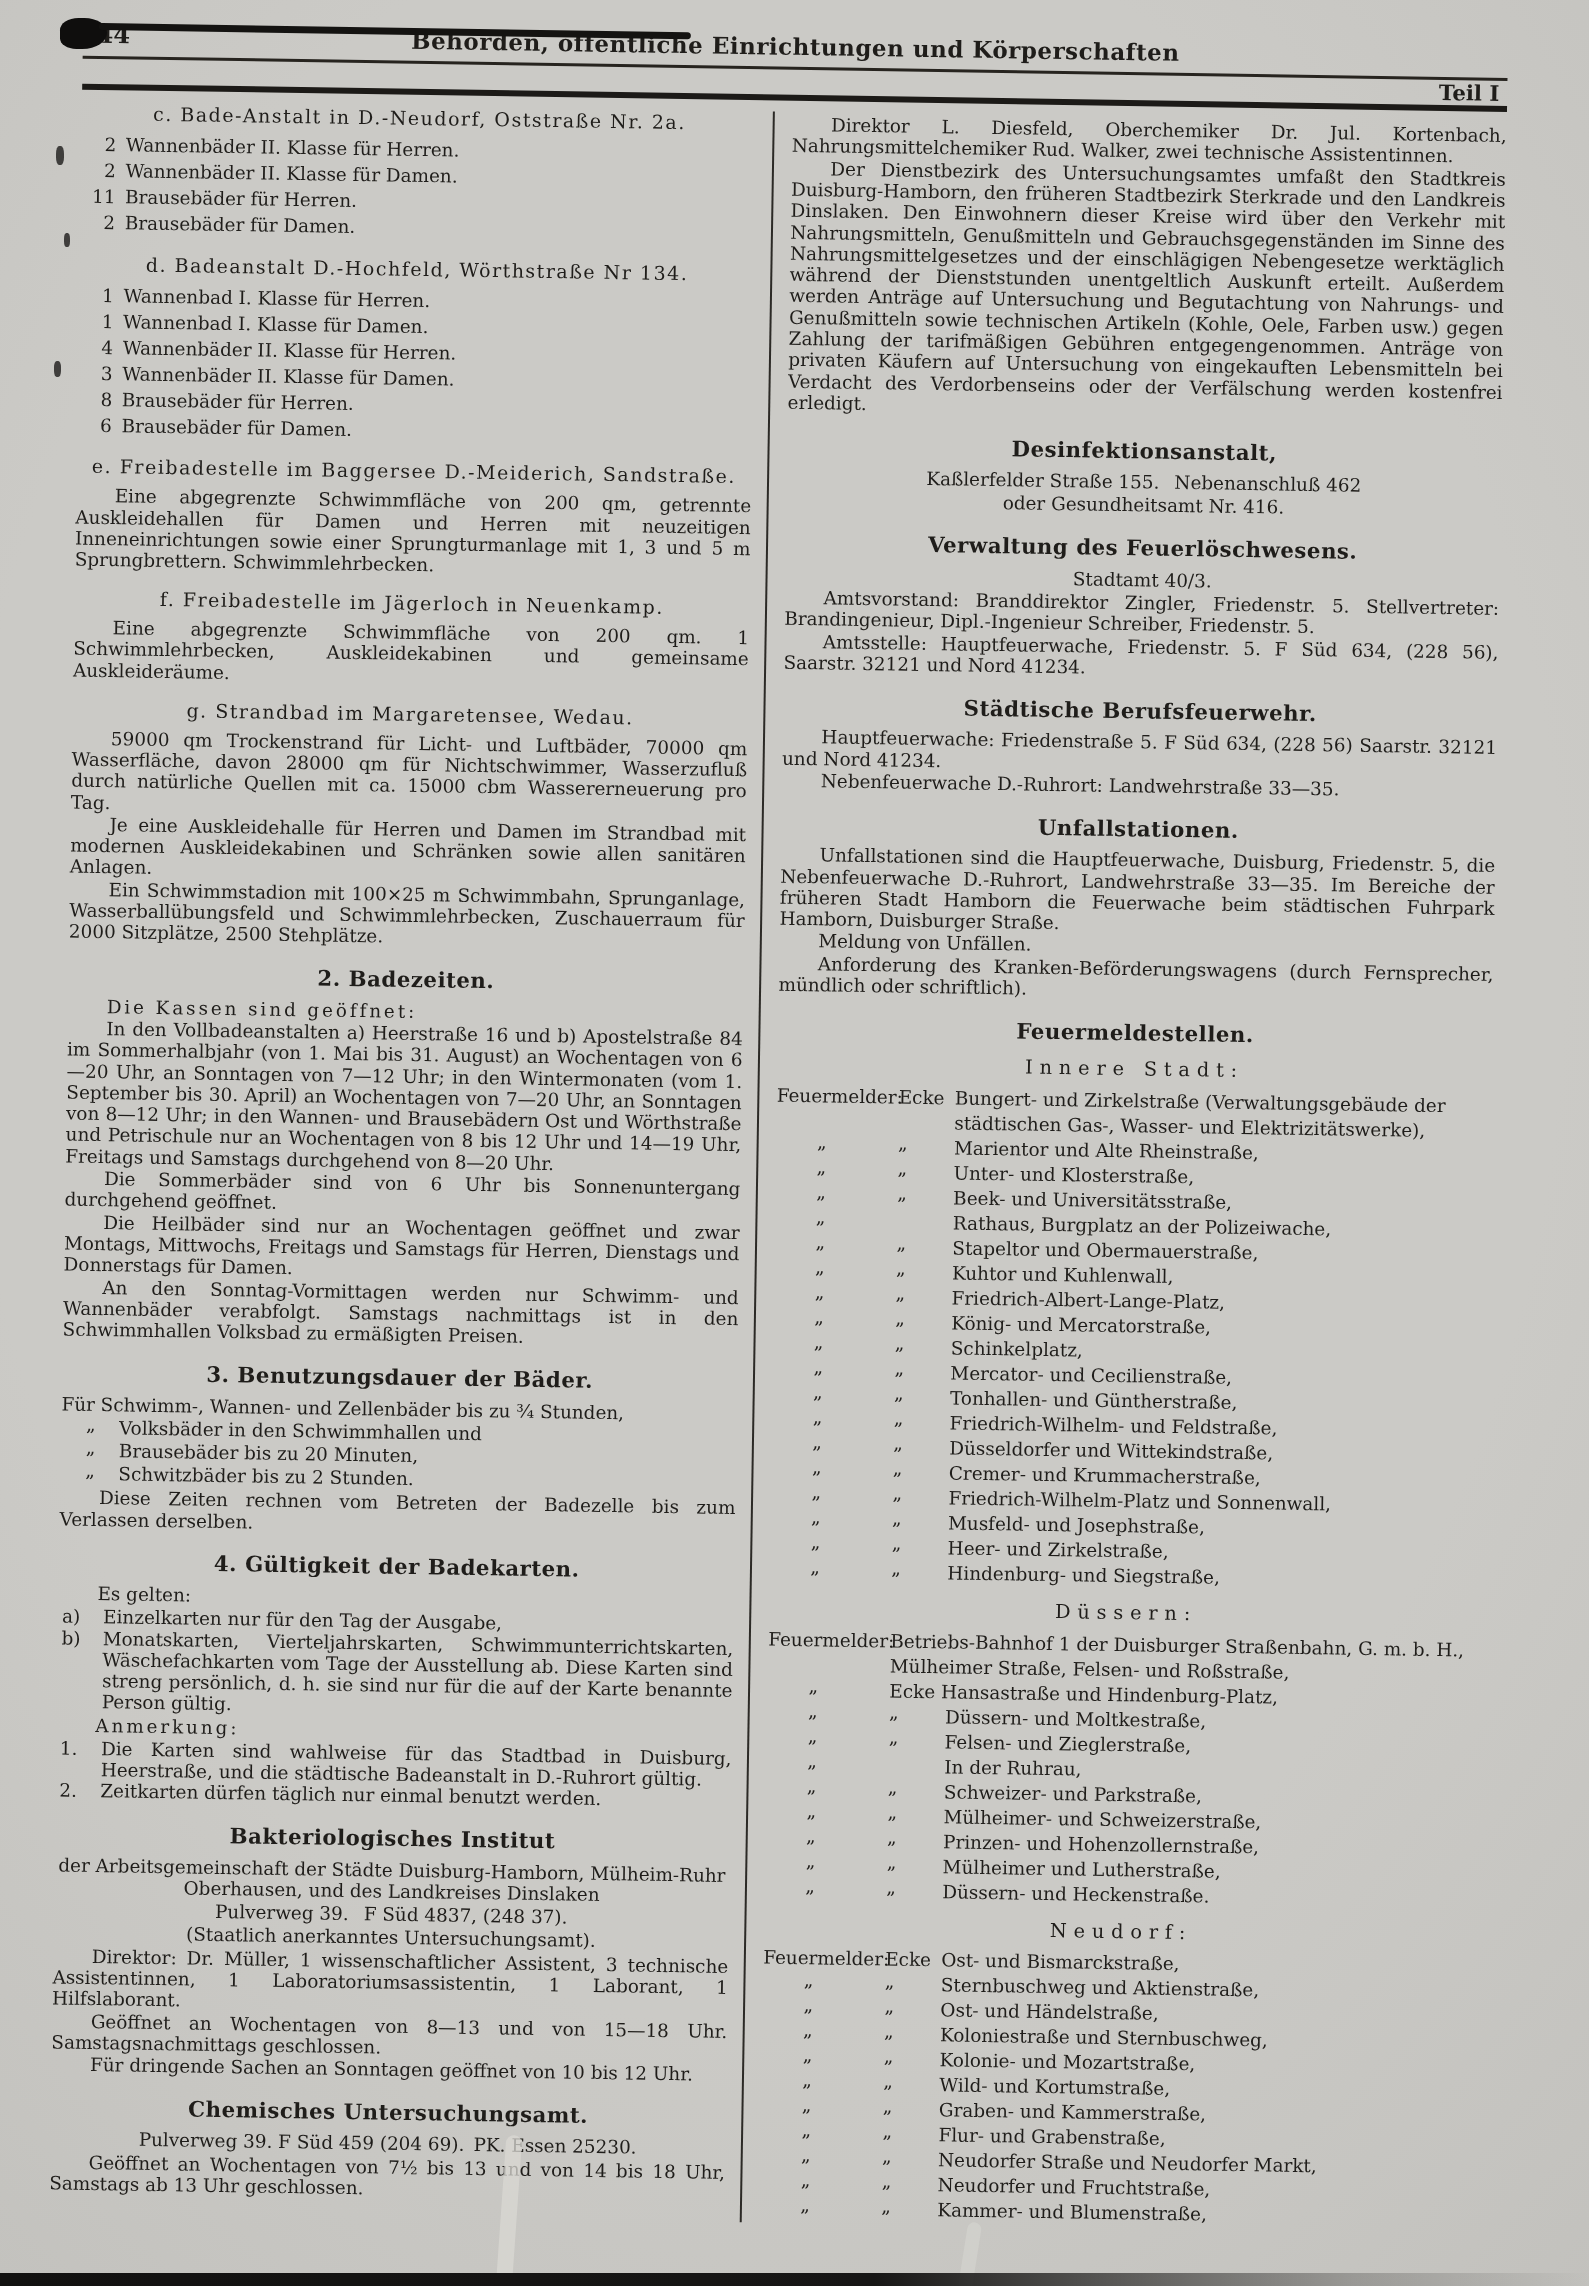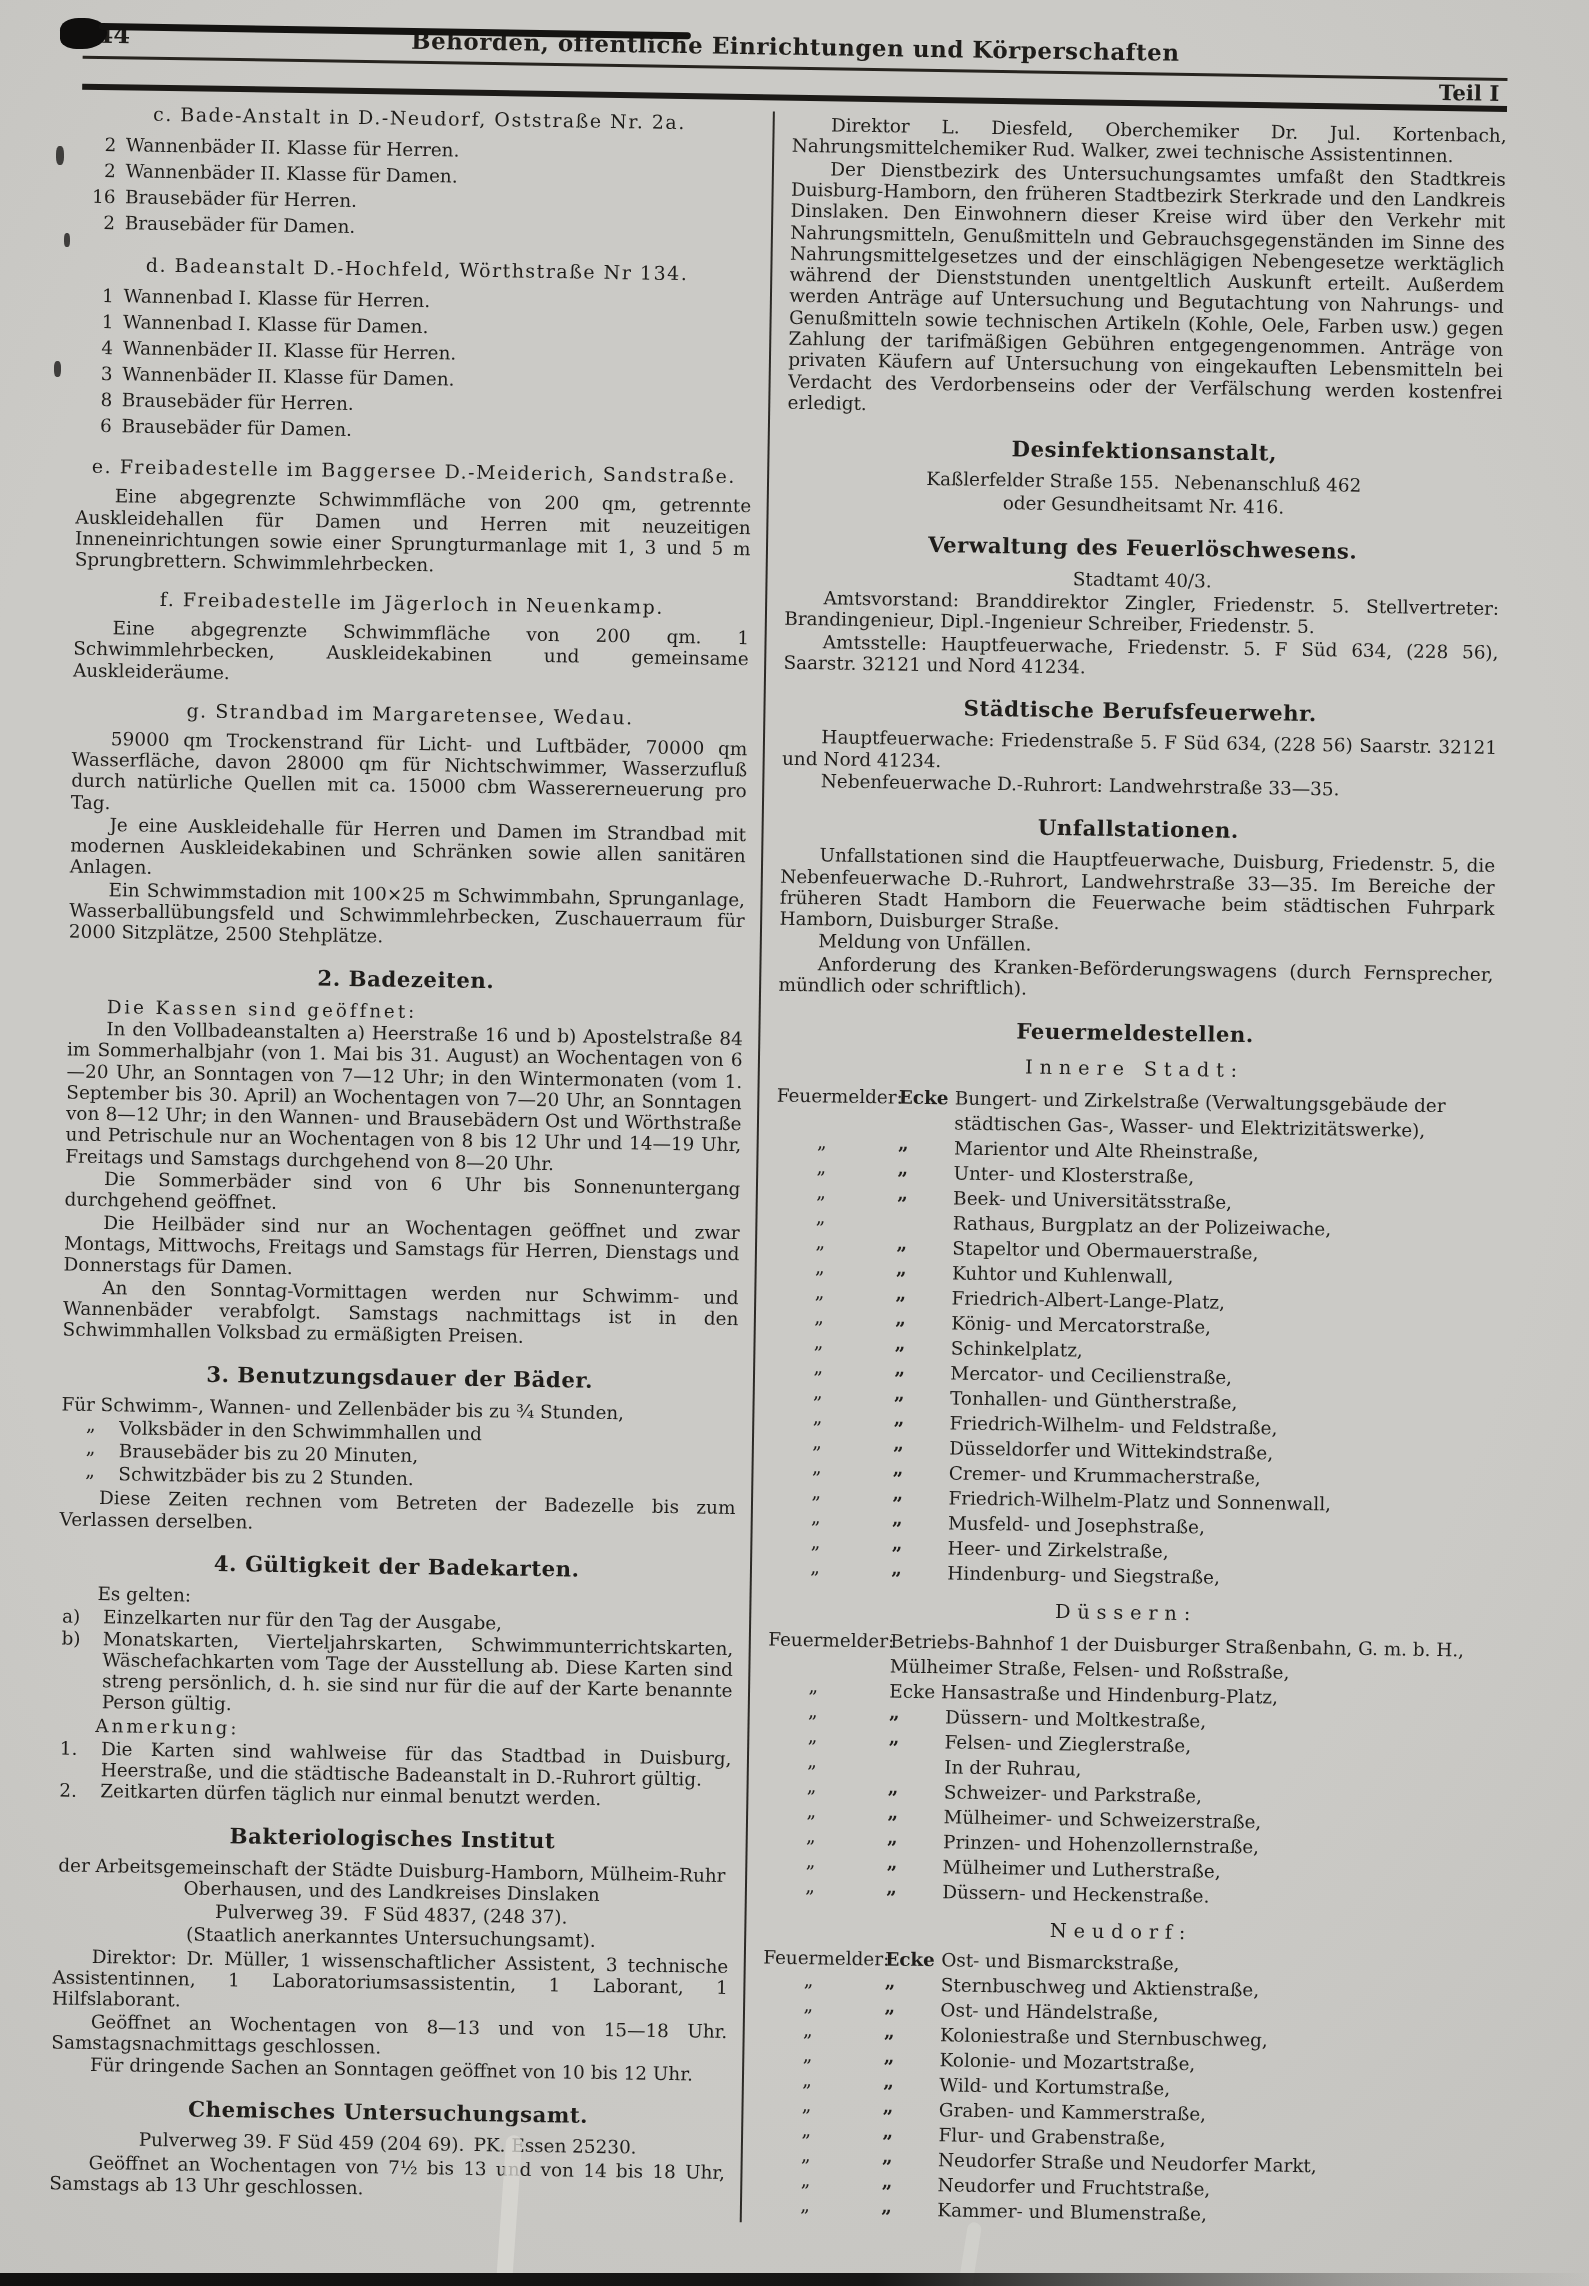--- a/index.html
+++ b/index.html
@@ -48,21 +48,21 @@
 
   .hanglist{margin:1.9px 0;}
   .hrow{display:flex;line-height:21.3px;}
   .hm{flex:none;width:45px;padding-left:3.9px;box-sizing:border-box;}
   .ht{flex:1;text-align:justify;}
 
   .dittolist{margin:2.9px 0;}
   .drow{display:flex;line-height:25px;}
   .dc1{flex:none;width:122px;white-space:nowrap;}
   .dc1.mk{padding-left:41px;box-sizing:border-box;position:relative;top:-3.9px;}
-  .dc2{flex:none;width:56px;position:relative;font-weight:bold;}
+  .dc2{flex:none;width:56px;position:relative;}
   .dc2.mk2{top:-3.9px;}
   .dtext{flex:1;}
 
   .artifact{position:absolute;z-index:5;}
   .art-blob{left:60px;top:17.5px;width:47px;height:31px;background:#0f0e0d;border-radius:45% 55% 60% 40%;}
   .art-strip{left:99px;top:23px;width:592px;height:6.8px;background:#141311;border-radius:3.9px;
     transform:rotate(0.9deg);transform-origin:0 0;}
   .speck{background:#1d1c1a;opacity:.8;border-radius:40%;}
   .sp1{left:56px;top:146px;width:7.8px;height:19.4px;}
   .sp2{left:64px;top:233px;width:5.8px;height:13.6px;}
@@ -93,21 +93,21 @@
           <div class="countlist">
             <div class="crow">
               <span class="cnum">2</span>
               <span class="ctext">Wannenbäder II. Klasse für Herren.</span>
             </div>
             <div class="crow">
               <span class="cnum">2</span>
               <span class="ctext">Wannenbäder II. Klasse für Damen.</span>
             </div>
             <div class="crow">
-              <span class="cnum">16</span>
+              <span class="cnum">11</span>
               <span class="ctext">Brausebäder für Herren.</span>
             </div>
             <div class="crow">
               <span class="cnum">2</span>
               <span class="ctext">Brausebäder für Damen.</span>
             </div>
           </div>
           <div class="subheading">d. Badeanstalt D.-Hochfeld, Wörthstraße Nr 134.</div>
           <div class="countlist">
             <div class="crow">

